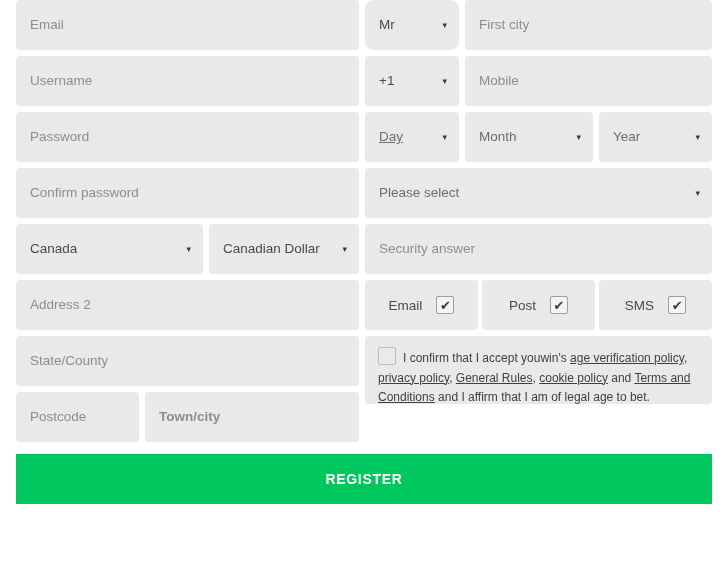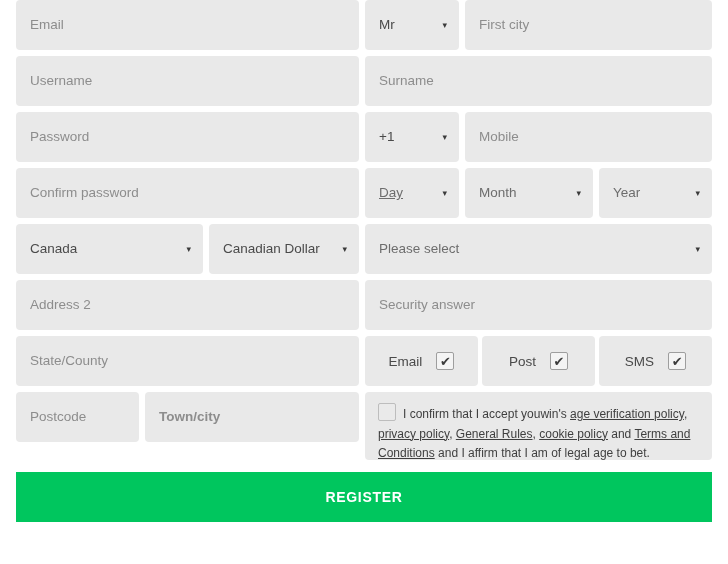--- a/index.html
+++ b/index.html
@@ -73,21 +73,21 @@
     font-size: 9px;
     color: #3a3a3a;
     line-height: 1;
   }
   .select.placeholder-select {
     color: #6d6d6d;
   }
 
   
   .w-full { width: 100%; }
-  .w-title { width: 94px; flex: 0 0 94px; }
+  .w-title { width: 94px; flex: 0 0 94px; border-radius: 9px; }
   .w-firstname { flex: 1 1 auto; }
   .w-prefix { width: 94px; flex: 0 0 94px; }
   .w-mobile { flex: 1 1 auto; }
   .w-day { width: 94px; flex: 0 0 94px; text-decoration: underline; }
   .w-month { width: 128px; flex: 0 0 128px; }
   .w-year { width: 113px; flex: 0 0 113px; }
   .w-country { width: 187px; flex: 0 0 187px; }
   .w-currency { width: 150px; flex: 0 0 150px; }
   .w-postcode { width: 123px; flex: 0 0 123px; }
   .w-town { flex: 1 1 auto; font-weight: bold; }
@@ -231,23 +231,20 @@
     <div class="col col-right">
 
       <div class="row">
         <div class="field select w-title">
           <span>Mr</span>
           <span class="caret">▾</span>
         </div>
         <div class="field placeholder w-firstname">First city</div>
       </div>
 
-      <div class="row">
-        <div class="field placeholder w-full">Surname</div>
-      </div>
 
       <div class="row">
         <div class="field select w-prefix">
           <span>+1</span>
           <span class="caret">▾</span>
         </div>
         <div class="field placeholder w-mobile">Mobile</div>
       </div>
 
       <div class="row">

